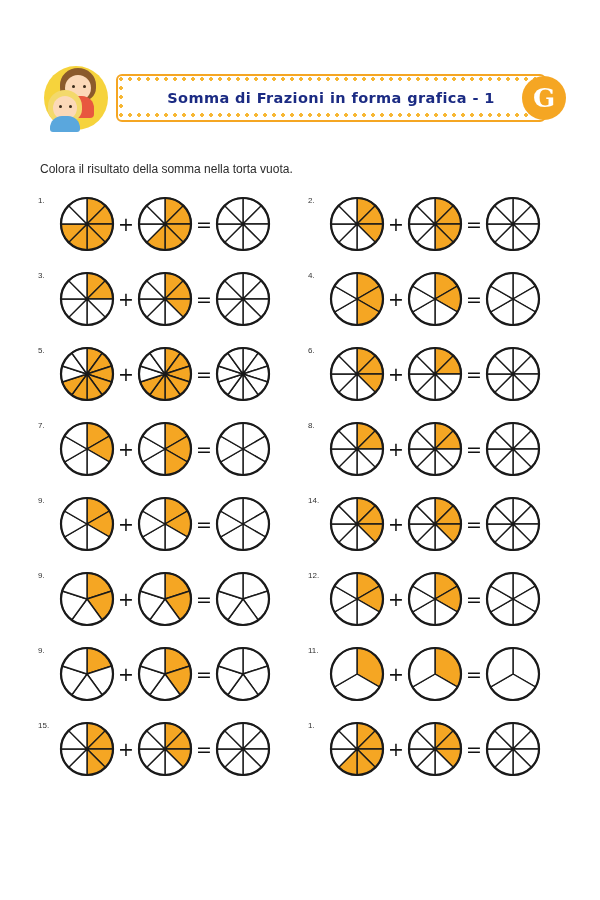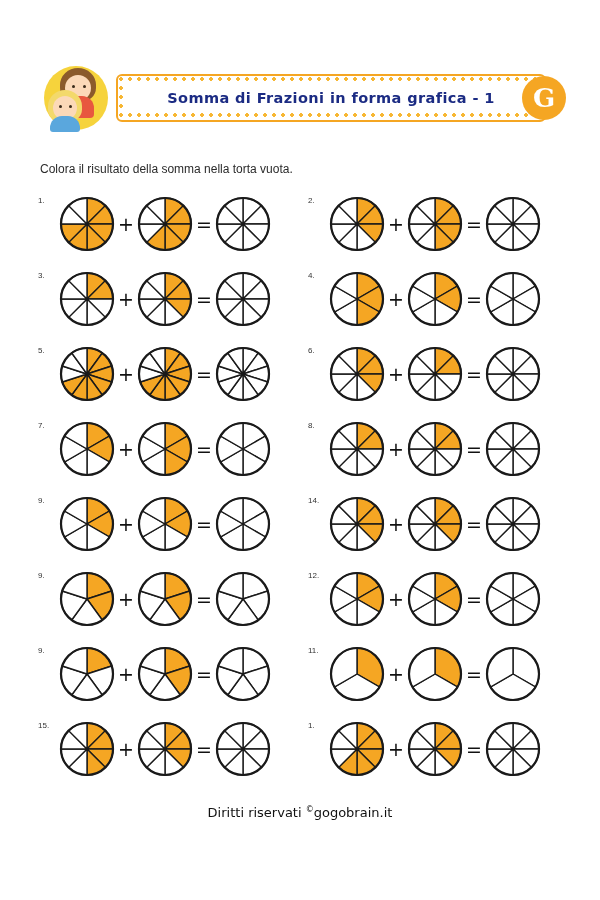--- a/index.html
+++ b/index.html
@@ -852,17 +852,14 @@
               <path d="M 29 29 L 10.62 47.38 A 26 26 0 0 1 3.00 29.00 Z" fill="#ffffff" stroke="#1a1a1a" stroke-width="1.4"></path>
               <path d="M 29 29 L 3.00 29.00 A 26 26 0 0 1 10.62 10.62 Z" fill="#ffffff" stroke="#1a1a1a" stroke-width="1.4"></path>
               <path d="M 29 29 L 10.62 10.62 A 26 26 0 0 1 29.00 3.00 Z" fill="#ffffff" stroke="#1a1a1a" stroke-width="1.4"></path>
               <circle cx="29" cy="29" r="26" fill="none" stroke="#1a1a1a" stroke-width="2.2"></circle>
             </svg>
           </div>
         </div>
       </div>
     </div>
 
-  <div class="footer">
-    <span>Diritti riservati </span><sup>©</sup><span>gogobrain.it</span>
-  </div>
 
 </div>
 
 </body></html>

